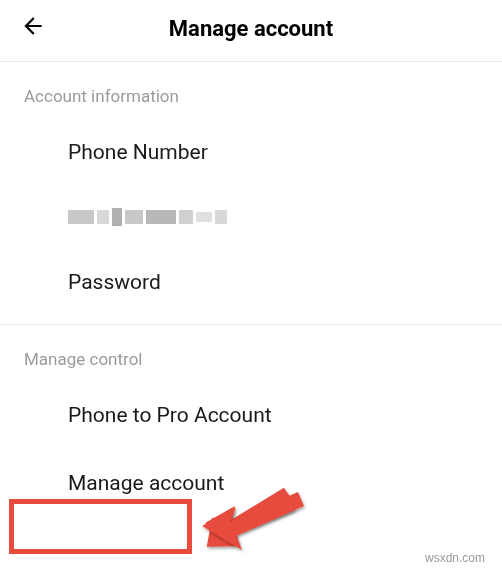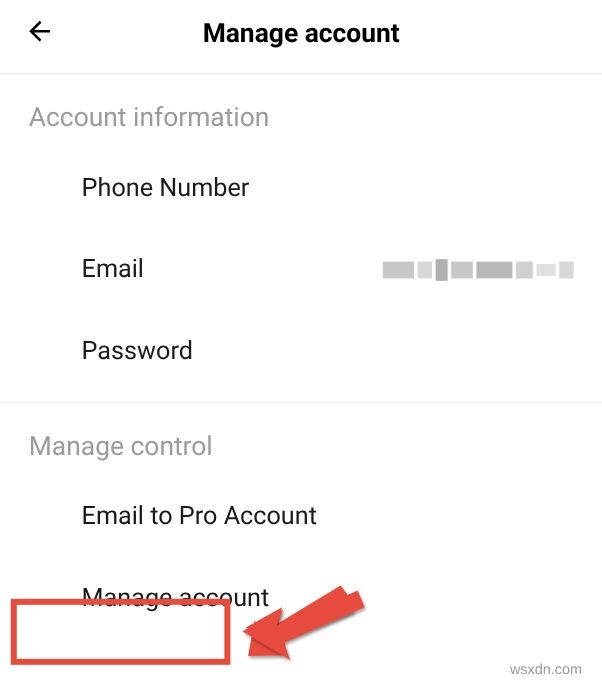--- a/index.html
+++ b/index.html
@@ -35,21 +35,21 @@
       font-weight: 700;
       color: #000;
     }
     .divider {
       height: 1px;
       background: #e8e8e8;
       width: 100%;
     }
     .section-header {
       color: #9b9b9b;
-      font-size: 22px;
+      font-size: 17px;
       padding: 24px 24px 12px 24px;
     }
     .list-item {
       padding: 22px 24px;
       font-size: 21px;
       color: #1a1a1a;
       display: flex;
       justify-content: space-between;
       align-items: center;
       cursor: pointer;
@@ -115,21 +115,20 @@
 
 <div class="divider"></div>
 
 <div class="section-header">Account information</div>
 
 <div class="list-item">
   <span>Phone Number</span>
 </div>
 
 <div class="list-item">
-  <span>Email</span>
   <div class="email-blur">
     <div class="blur-block b1"></div>
     <div class="blur-block b2"></div>
     <div class="blur-block b7"></div>
     <div class="blur-block b3"></div>
     <div class="blur-block b4"></div>
     <div class="blur-block b5"></div>
     <div class="blur-block b6"></div>
     <div class="blur-block b2"></div>
   </div>
@@ -137,21 +136,21 @@
 
 <div class="list-item">
   <span>Password</span>
 </div>
 
 <div class="spacer-divider"></div>
 
 <div class="section-header">Manage control</div>
 
 <div class="list-item">
-  <span>Email to Pro Account</span>
+  <span>Phone to Pro Account</span>
 </div>
 
 <div class="list-item">
   <span>Manage account</span>
 </div>
 
 <div class="highlight-box"></div>
 
 <svg class="arrow-svg" width="120" height="80">
   <defs>

